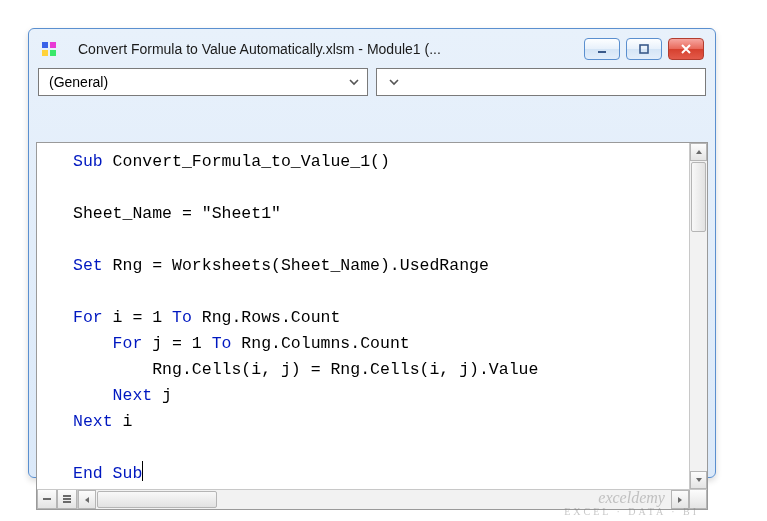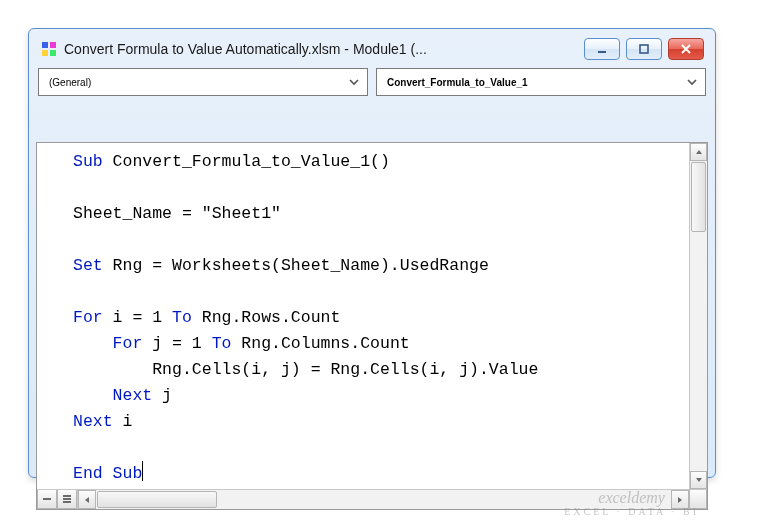--- a/index.html
+++ b/index.html
@@ -21,21 +21,21 @@
     border-radius: 6px;
     background: linear-gradient(to bottom, #e8f1fb 0%, #dbe9f9 100%);
     box-shadow: 0 3px 6px rgba(0,0,0,0.15);
     padding: 7px;
   }
   .title-bar {
     height: 30px;
     display: flex;
     align-items: center;
     padding: 0 4px 4px 4px;
-    gap: 6px;
+    gap: 20px;
   }
   .app-icon {
     width: 18px;
     height: 18px;
     flex: 0 0 auto;
   }
   .title-text {
     flex: 1 1 auto;
     color: #1a1a1a;
     font-size: 14px;
@@ -70,21 +70,21 @@
   }
   .dropdown {
     flex: 1 1 0;
     height: 28px;
     background: #ffffff;
     border: 1px solid #7a7a7a;
     display: flex;
     align-items: center;
     justify-content: space-between;
     padding: 0 6px 0 10px;
-    font-size: 10px;
+    font-size: 14px;
     cursor: pointer;
   }
   .dropdown .dd-label { color:#000; }
   .dropdown.right .dd-label { font-weight: 700; }
   .dd-arrow {
     width: 14px; height: 14px;
   }
   .code-wrap {
     background: #ffffff;
     border: 1px solid #9a9a9a;
@@ -233,21 +233,20 @@
   <div class="dropdown-row">
     <div class="dropdown">
       <span class="dd-label">(General)</span>
       <span class="dd-arrow">
         <svg viewBox="0 0 14 14" width="14" height="14">
             <path d="M3 5 L7 9 L11 5" fill="none" stroke="#555" stroke-width="1.6"></path>
           </svg>
       </span>
     </div>
     <div class="dropdown right">
-      <span class="dd-label">Convert_Formula_to_Value_1</span>
       <span class="dd-arrow">
         <svg viewBox="0 0 14 14" width="14" height="14">
             <path d="M3 5 L7 9 L11 5" fill="none" stroke="#555" stroke-width="1.6"></path>
           </svg>
       </span>
     </div>
   </div>
 
   <div class="code-wrap">
     <div class="code-body">

